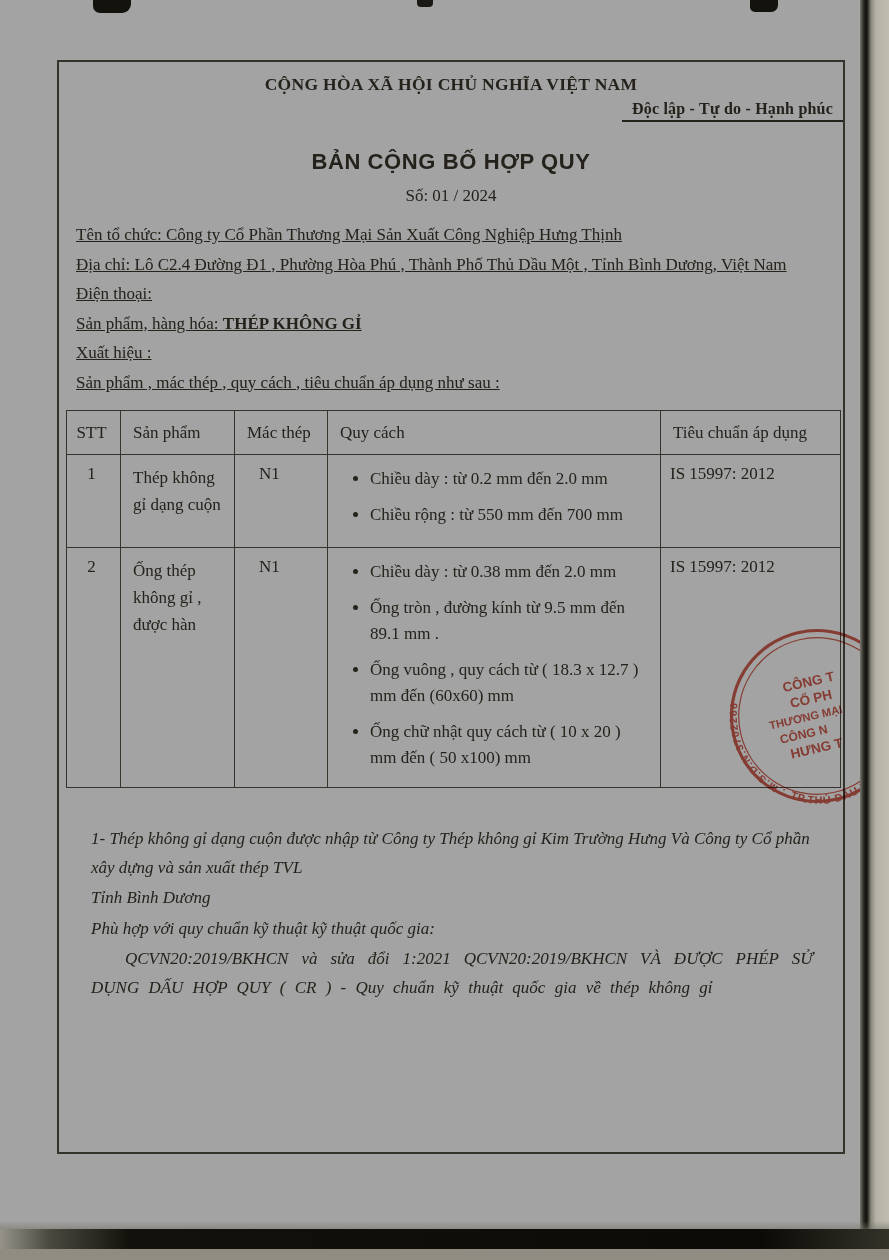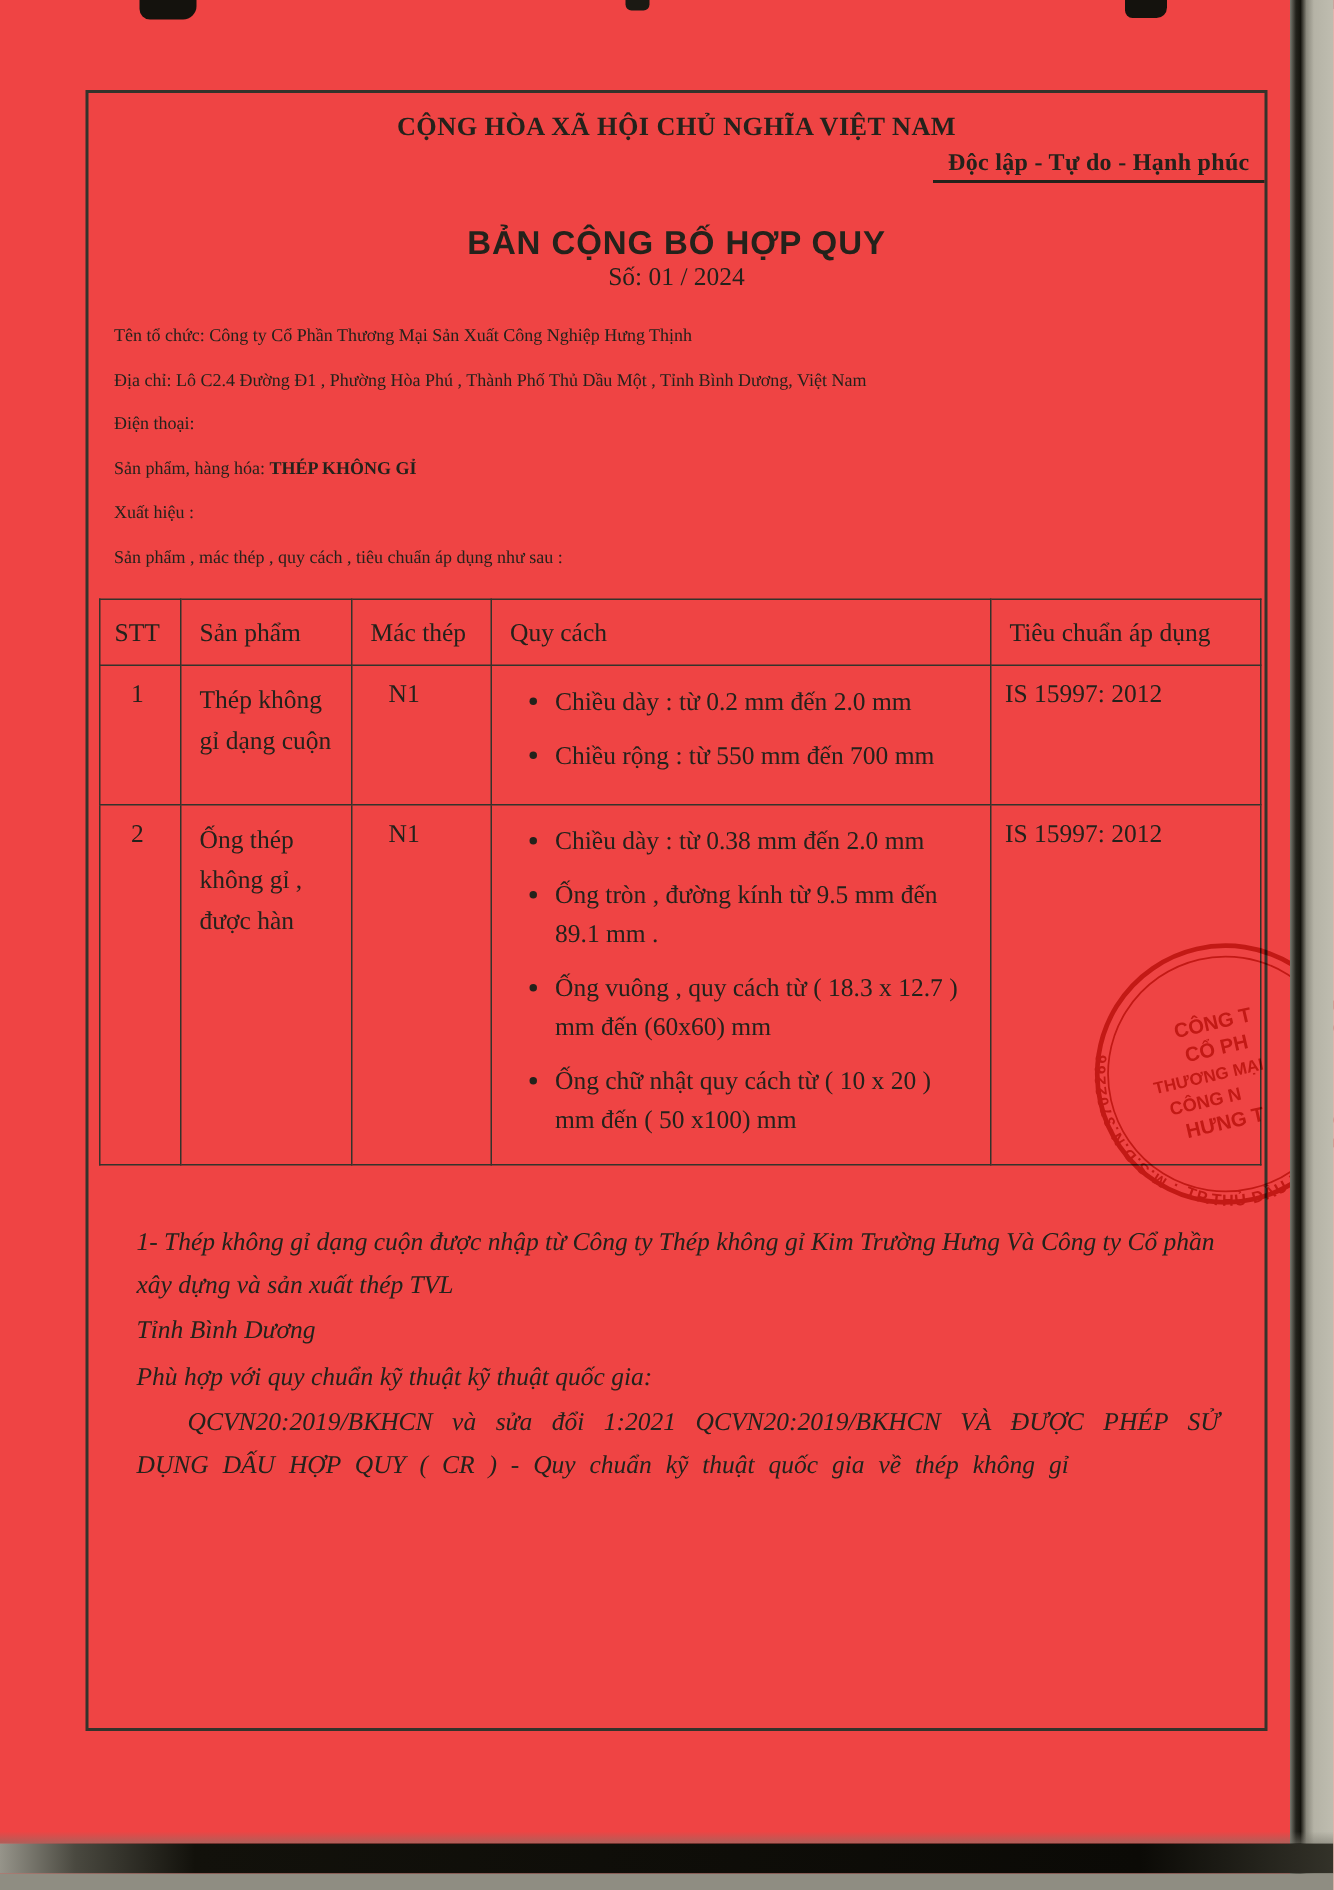--- a/index.html
+++ b/index.html
@@ -1,39 +1,39 @@
 <!DOCTYPE html>
 <html><head>
 <meta charset="utf-8">
 <style>
   html,body { margin:0; padding:0; background:#e8e6dd; }
   .page {
     position:relative; width:889px; height:1260px;
-    background:#ef4444; overflow:hidden;
+    background:#a3a3a3; overflow:hidden;
     font-family:"Liberation Serif","DejaVu Serif",serif;
     color:#24221b;
   }
 
   
   .doc {
     position:absolute; left:57px; top:60px; width:788px; height:1094px;
     border:2px solid #34332b; box-sizing:border-box; z-index:1;
   }
 
   .nat-title { margin-top:12px; text-align:center; font-weight:bold; font-size:17.5px; letter-spacing:.3px; }
   .nat-motto-wrap { text-align:right; margin-top:5px; }
   .nat-motto { display:inline-block; font-weight:bold; font-size:16px;
     border-bottom:2px solid #24221b; padding:0 10px 2px; letter-spacing:.2px; }
 
   .doc-title { margin:27px 0 0; text-align:center;
     font-family:"Liberation Sans","DejaVu Sans",sans-serif;
     font-size:22px; font-weight:bold; letter-spacing:.6px; }
-  .doc-number { text-align:center; font-size:17px; }
+  .doc-number { text-align:center; margin-top:11px; font-size:17px; }
 
-  .info { margin:14px 26px 0 17px; font-size:12px; line-height:29.5px; }
+  .info { margin:14px 26px 0 17px; font-size:17px; line-height:29.5px;text-decoration:underline; }
   .info p { margin:0; }
   .ind1 { margin-left:8px; }
   .ind2 { margin-left:14px; }
   .bold { font-weight:bold; }
 
   table.spec { border-collapse:collapse; margin:13px 0 0 7px; table-layout:fixed;
     width:774px; font-size:17px; }
   .spec th, .spec td { border:1.5px solid #35332b; font-weight:normal;
     text-align:left; vertical-align:top; padding:9px 8px; box-sizing:border-box; }
   .spec th { vertical-align:middle; height:44px; padding-left:12px; }

